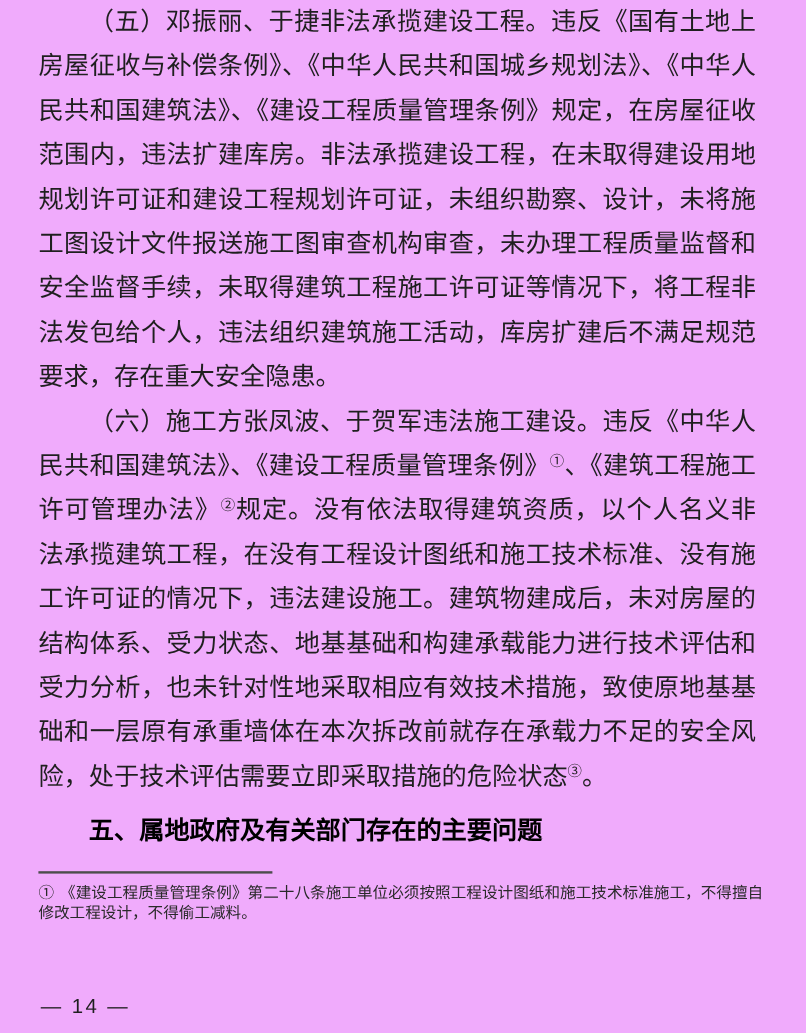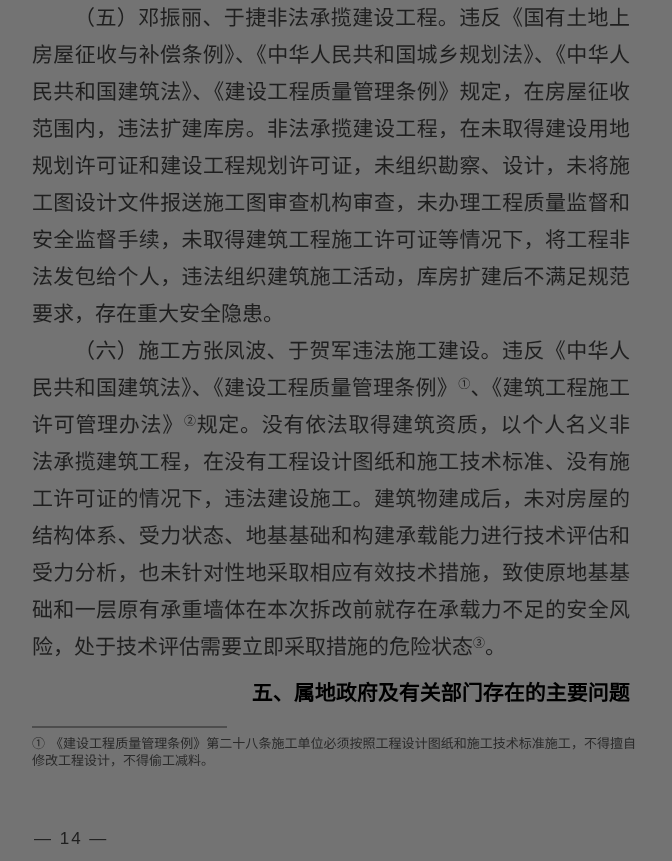--- a/index.html
+++ b/index.html
@@ -4,21 +4,21 @@
 <style>
   html, body {
     margin: 0;
     padding: 0;
     background: #ffffff;
   }
   .page {
     position: relative;
     width: 672px;
     height: 861px;
-    background: #737373;
+    background: #f0abfc;
     color: #1f1f1f;
     overflow: hidden;
   }
   .content {
     position: absolute;
     top: 0;
     left: 32px;
     width: 598px;
   }
   .body-para {
@@ -35,21 +35,20 @@
     vertical-align: 7px;
   }
   .section-heading {
     margin: 8px 0 0 0;
     font-family: "Liberation Sans", "DejaVu Sans", sans-serif;
     font-weight: bold;
     font-size: 21px;
     line-height: 37px;
     text-indent: 2em;
     color: #000000;
-    text-align: right;
   }
   .footnotes {
     position: absolute;
     left: 32px;
     top: 726px;
     width: 604px;
     font-family: "Liberation Serif", "DejaVu Serif", serif;
     font-size: 13px;
     line-height: 16.5px;
     color: #2a2a2a;

